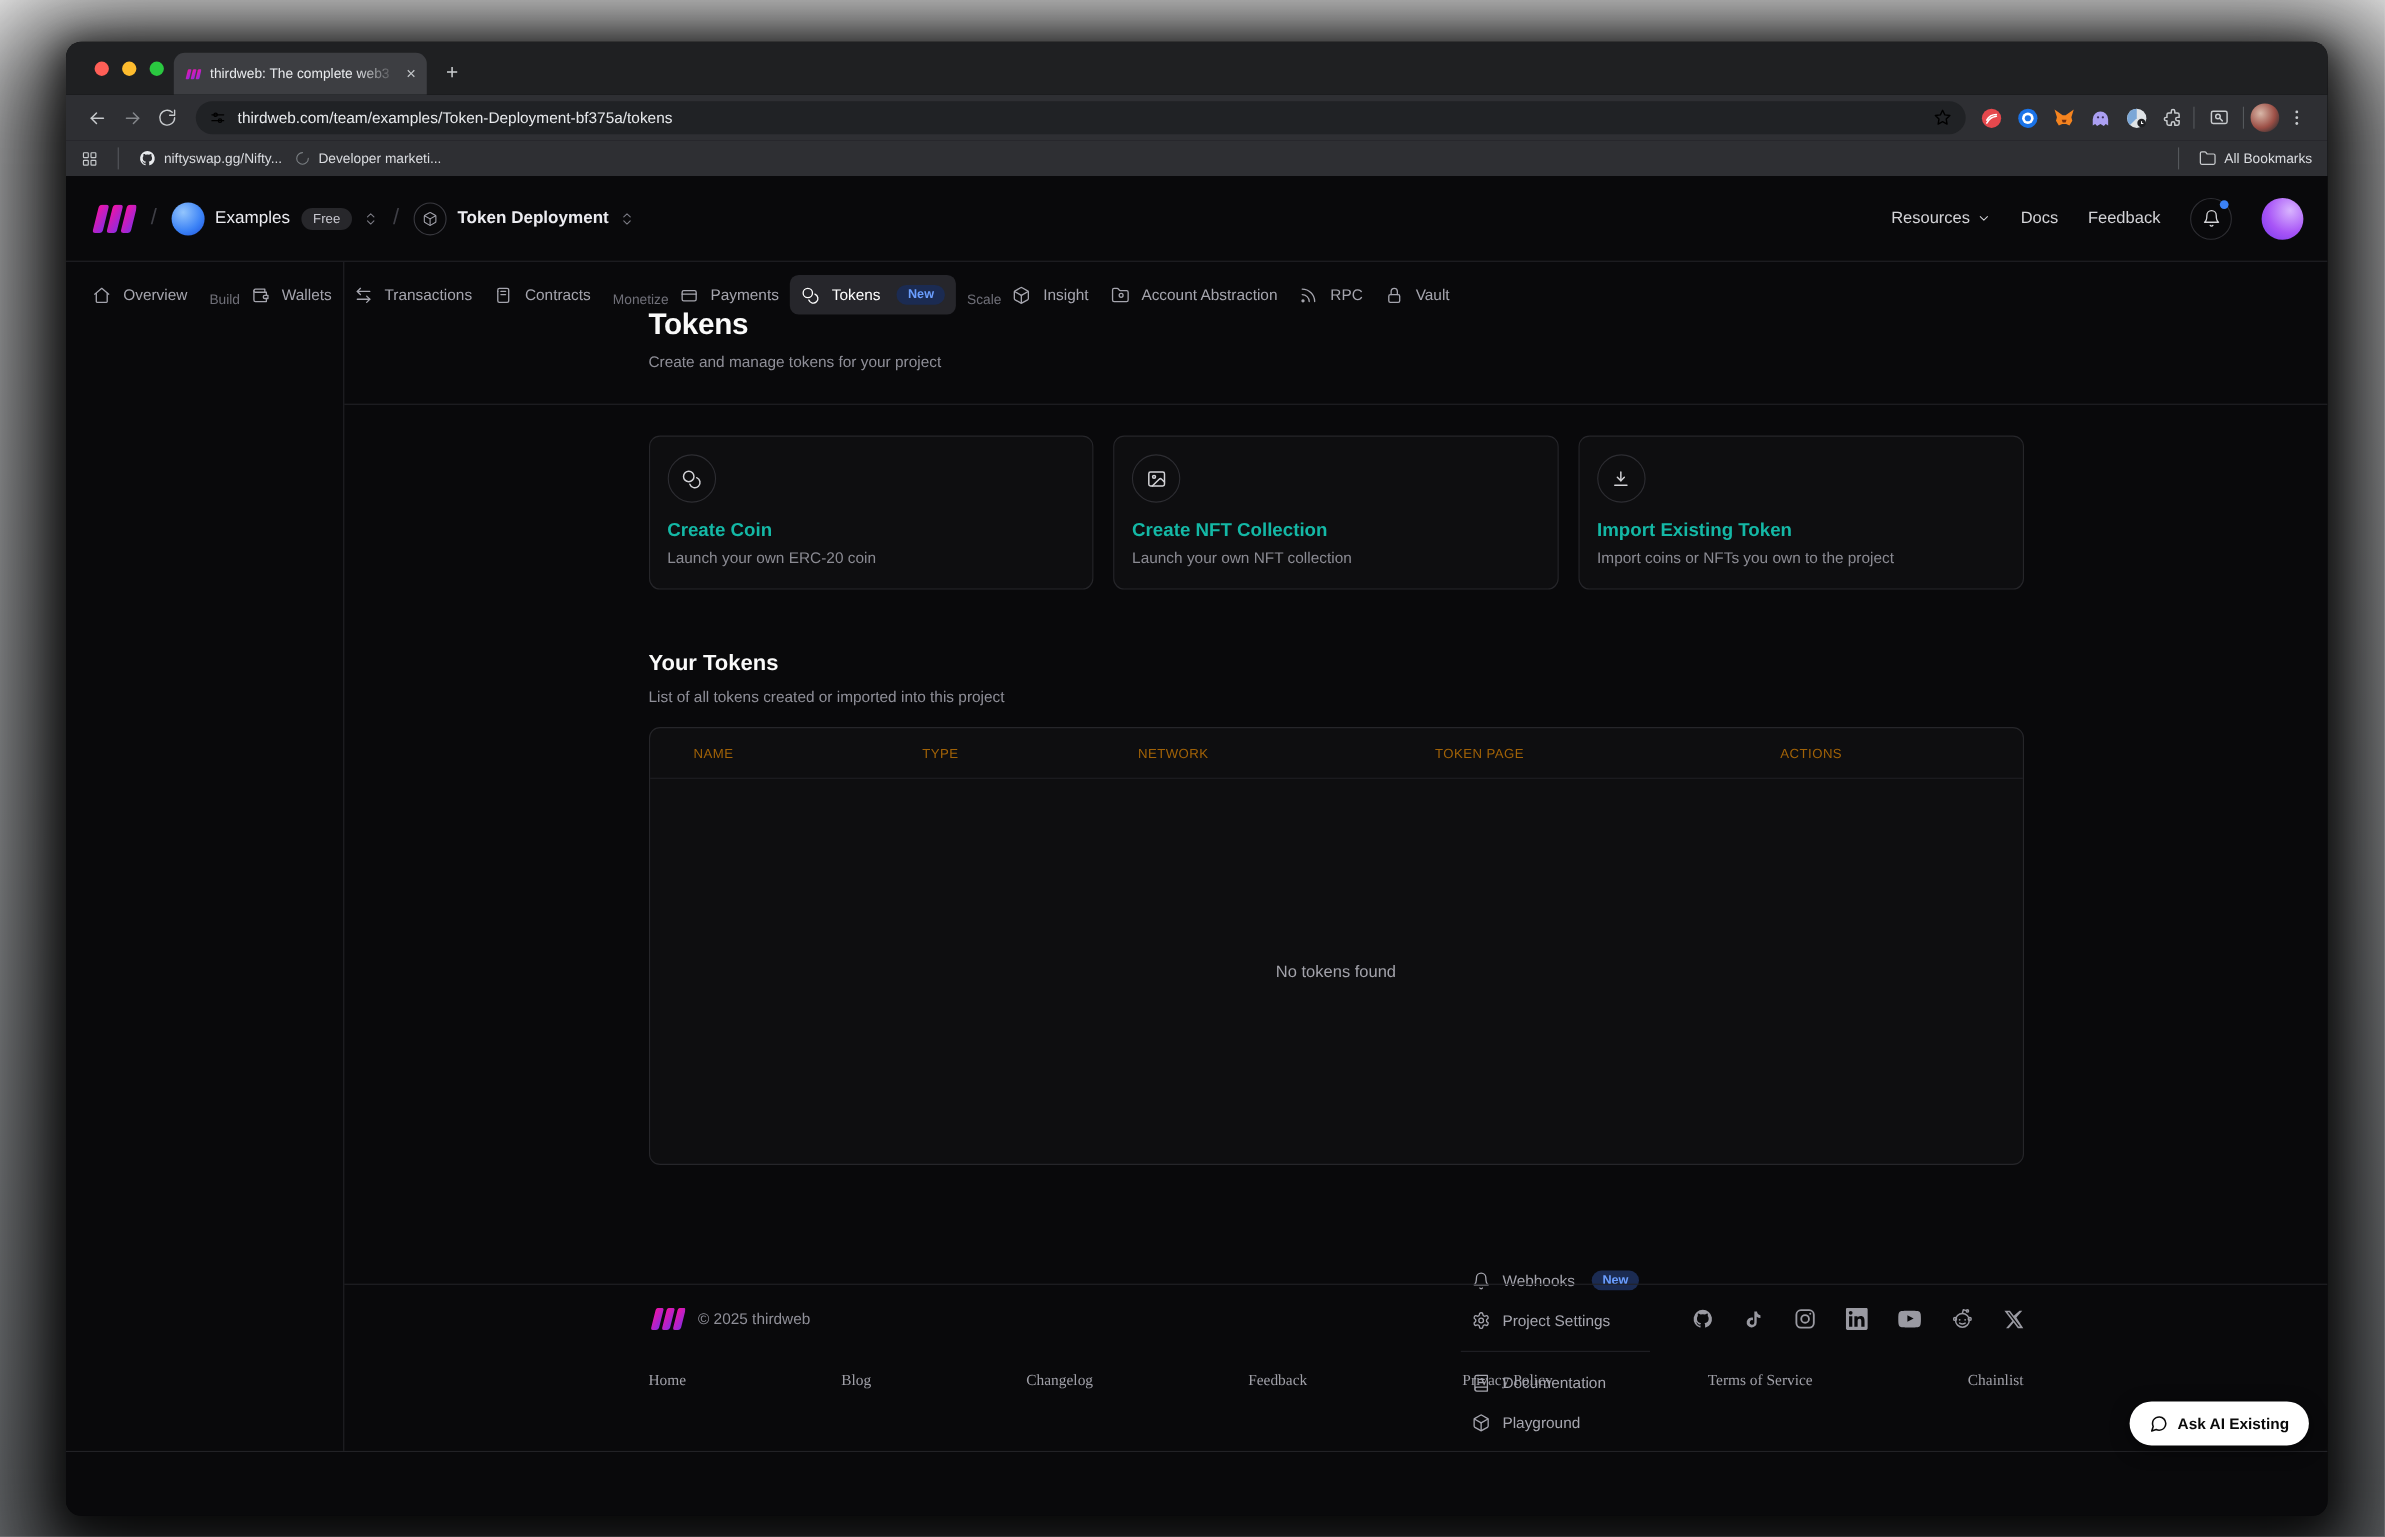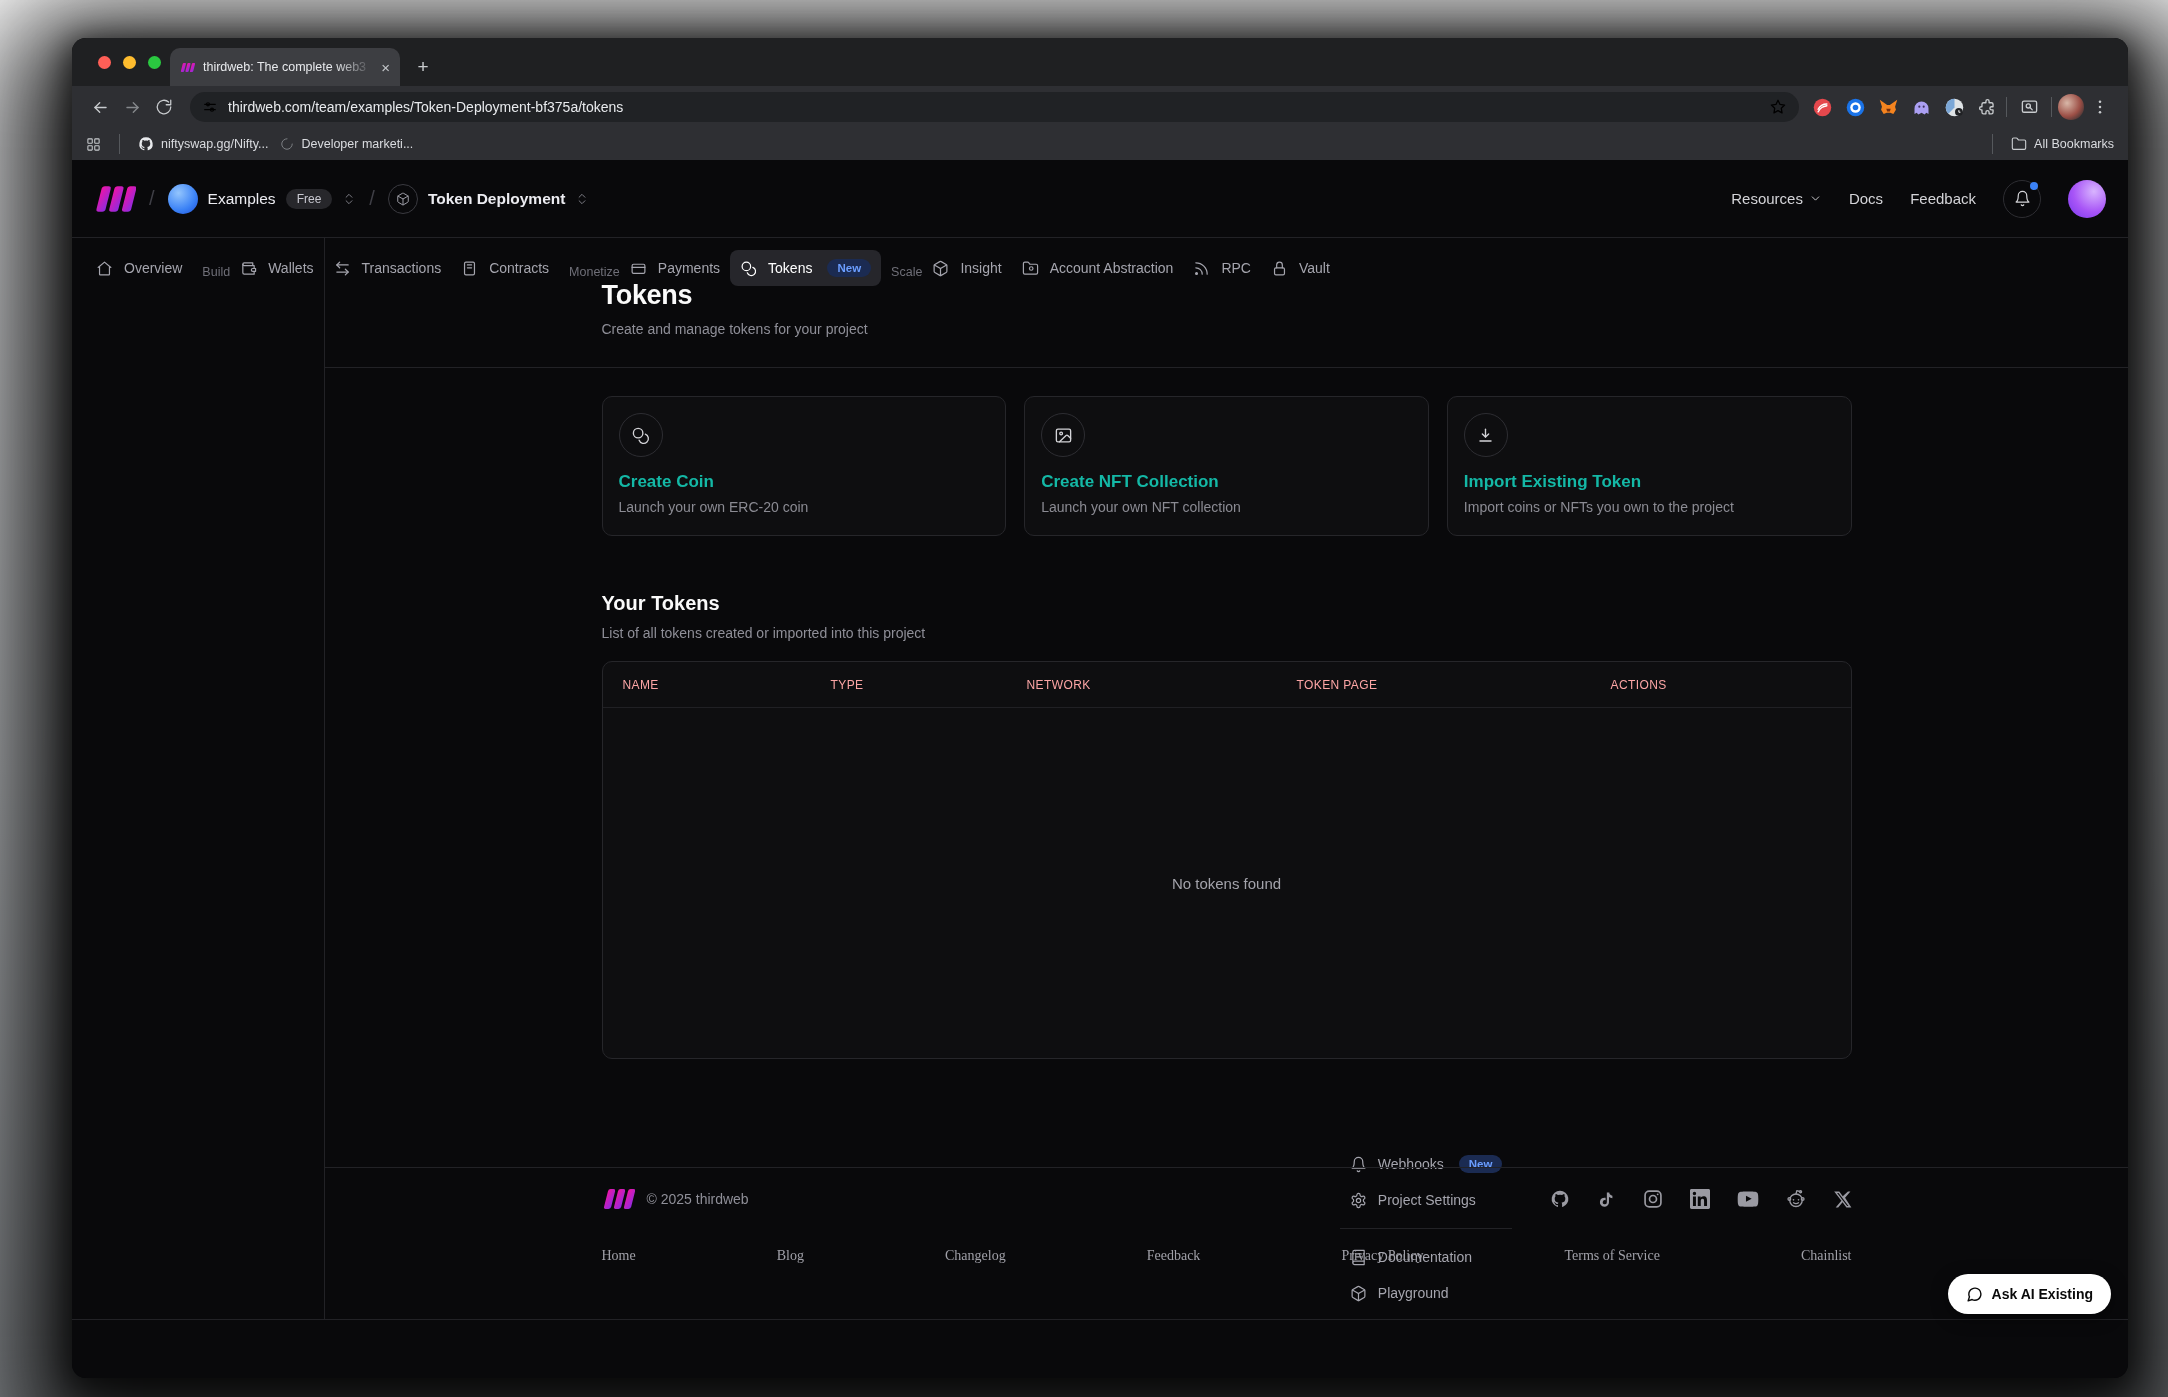--- a/index.html
+++ b/index.html
@@ -3,21 +3,21 @@
 <meta charset="utf-8">
 <style>
   * { margin:0; padding:0; box-sizing:border-box; }
   html,body { width:2168px; height:1397px; overflow:hidden; font-family:"Liberation Sans",sans-serif; }
   body { background:linear-gradient(180deg,#ffffff 0%,#e9eaec 10%,#c2c5c8 55%,#8f9397 100%); }
 
   .stage { position:relative; width:2168px; height:1397px; }
 
   
   .window {
-    position:absolute; left:72px; top:38px; width:2056px; height:1340px;
+    position:absolute; left:60px; top:38px; width:2056px; height:1340px;
     border-radius:14px; overflow:hidden; background:#09090b;
     box-shadow:0 34px 110px 60px rgba(0,0,0,.88), 0 6px 30px 6px rgba(0,0,0,.6);
     display:flex; flex-direction:column;
   }
 
   
   .tabstrip { height:48px; flex:none; background:#1f2022; display:flex; align-items:flex-end; position:relative; }
   .traffic { position:absolute; left:26px; top:18px; display:flex; gap:12px; }
   .tl { width:13px; height:13px; border-radius:50%; }
   .tl.red{background:#ff5f57;} .tl.yellow{background:#febc2e;} .tl.green{background:#2ac840;}
@@ -95,21 +95,21 @@
   .card-icon { width:44px; height:44px; border:1px solid #2d2d32; border-radius:50%;
                display:flex; align-items:center; justify-content:center; color:#d4d4d8; }
   .card-title { margin-top:15px; font-size:17px; font-weight:700; color:#14b8a6; }
   .card-desc { margin-top:7px; font-size:14px; color:#8b8b93; }
 
   .yt-head { margin-top:56px; }
   .h2 { font-size:20px; font-weight:700; }
   .table-card { margin-top:20px; height:398px; background:#0e0e10; border:1px solid #26262a; border-radius:10px;
                 display:flex; flex-direction:column; overflow:hidden; }
   .thead { height:46px; flex:none; display:flex; align-items:center; border-bottom:1px solid #202024;
-           font-size:12px; color:#fca5a5; letter-spacing:.4px; padding-left:20px; }
+           font-size:12px; color:#a16207; letter-spacing:.4px; padding-left:40px; }
   .th { flex:none; }
   .th.c1{width:208px;} .th.c2{width:196px;} .th.c3{width:270px;} .th.c4{width:314px;} .th.c5{flex:1;}
   .tbody-empty { flex:1; display:flex; align-items:center; justify-content:center; font-size:15px; color:#a3a3ab; }
 
   .footer-wrap { border-top:1px solid #222226; margin-top:108px; }
   .footer-row1 { display:flex; align-items:center; margin-top:20px; }
   .copyright { display:flex; align-items:center; gap:12px; font-size:14px; color:#8f8f98; }
   .socials { margin-left:auto; display:flex; align-items:center; gap:27px; color:#9a9aa2; }
   .social { display:flex; }
   .footer-row2 { display:flex; justify-content:space-between; margin-top:38px; padding-bottom:30px; font-size:14px; color:#a0a0a8;font-family:Liberation Serif, serif; }

